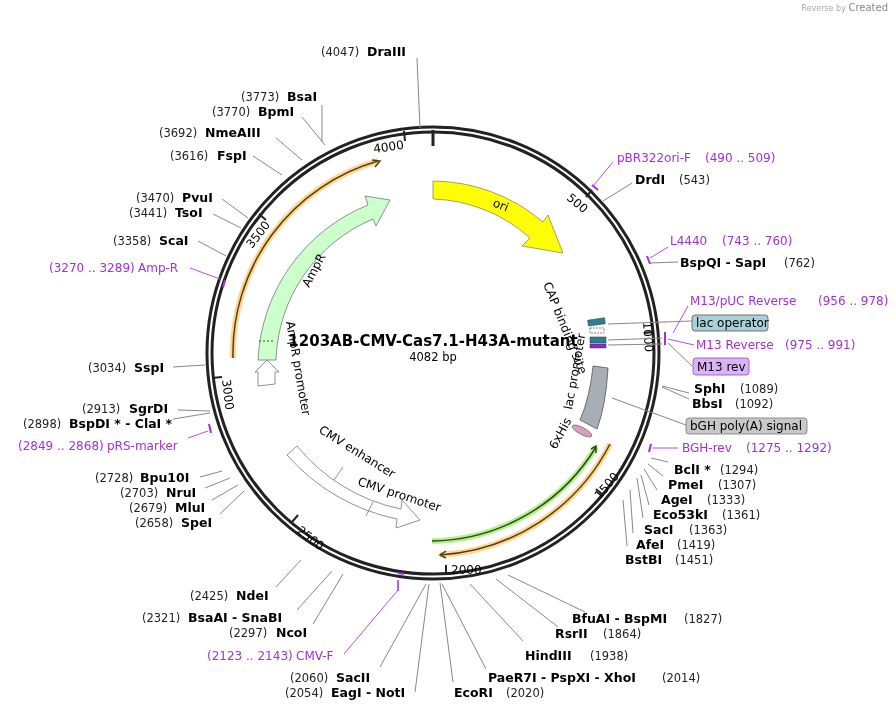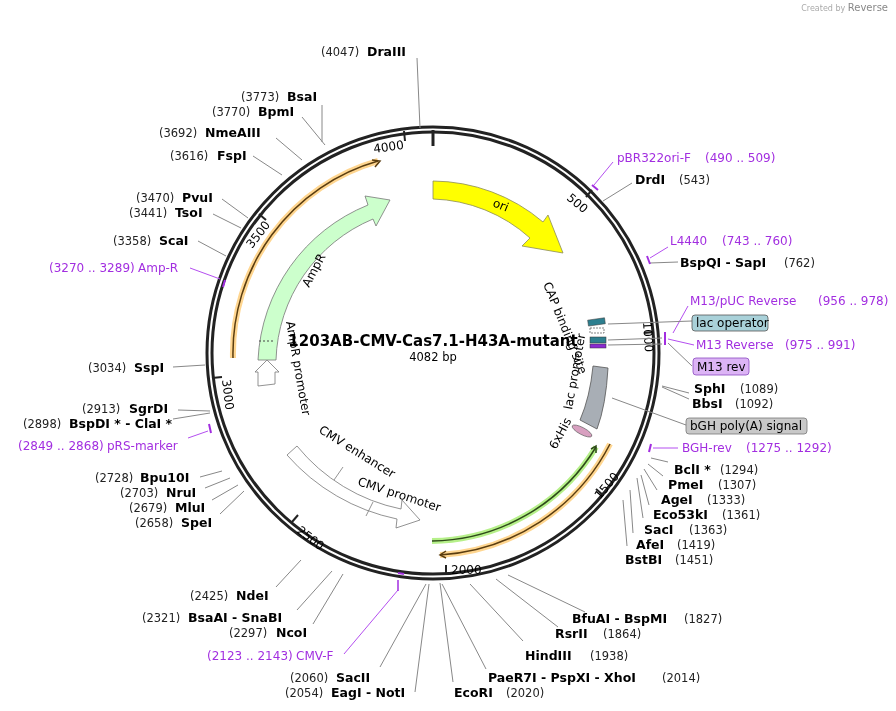--- a/index.html
+++ b/index.html
@@ -14,21 +14,21 @@
   .subtitle { font-family:"DejaVu Sans", sans-serif; font-size:11.5px; fill:#000; }
   .box-label { font-family:"DejaVu Sans", sans-serif; font-size:12px; fill:#000; }
   .leader { stroke:#888; stroke-width:1; fill:none; }
   .leader-primer { stroke:#b44ef0; stroke-width:1; fill:none; }
   .credit { position:absolute; right:8px; top:2px; font-size:8px; color:#aaa; font-family:"DejaVu Sans", sans-serif; }
   .credit b { color:#888; font-weight:normal; font-size:10px; }
 </style>
 </head>
 <body>
 
-<div class="credit"><span>Created by</span> <b>Reverse</b></div>
+<div class="credit"><span>Reverse by</span> <b>Created</b></div>
 
 <svg id="map" width="896" height="711" viewBox="0 0 896 711">
 
   <g>
     <circle cx="433" cy="353" r="226" fill="none" stroke="#222" stroke-width="3"></circle>
     <circle cx="433" cy="353" r="221" fill="none" stroke="#222" stroke-width="3"></circle>
   </g>
 
   <line x1="433" y1="130" x2="433" y2="146" stroke="#222" stroke-width="3"></line>
 

